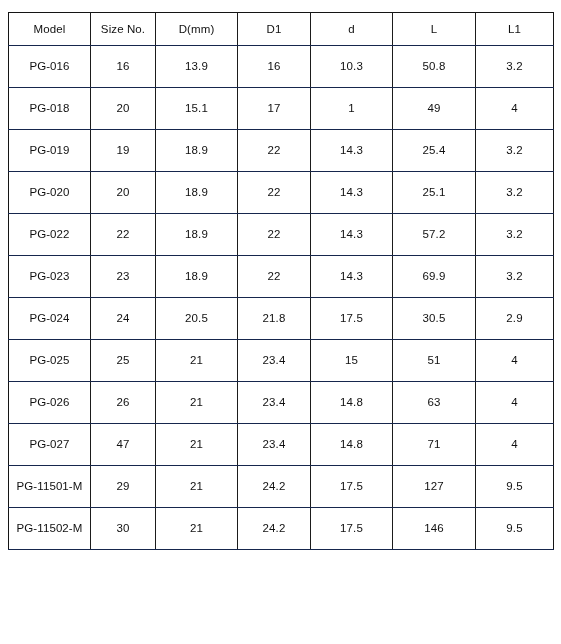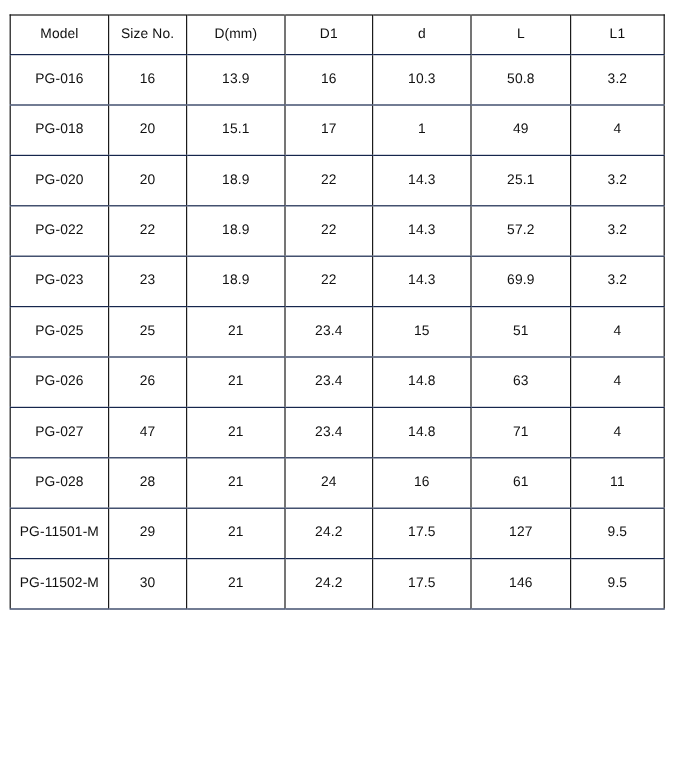--- a/index.html
+++ b/index.html
@@ -116,20 +116,29 @@
         <tr>
           <td class="cell-model">PG-018</td>
           <td>20</td>
           <td>15.1</td>
           <td>17</td>
           <td>1</td>
           <td>49</td>
           <td>4</td>
         </tr>
         <tr>
+          <td class="cell-model">PG-019</td>
+          <td>19</td>
+          <td>18.9</td>
+          <td>22</td>
+          <td>14.3</td>
+          <td>25.4</td>
+          <td>3.2</td>
+        </tr>
+        <tr>
           <td class="cell-model">PG-020</td>
           <td>20</td>
           <td>18.9</td>
           <td>22</td>
           <td>14.3</td>
           <td>25.1</td>
           <td>3.2</td>
         </tr>
         <tr>
           <td class="cell-model">PG-022</td>
@@ -141,20 +150,29 @@
           <td>3.2</td>
         </tr>
         <tr>
           <td class="cell-model">PG-023</td>
           <td>23</td>
           <td>18.9</td>
           <td>22</td>
           <td>14.3</td>
           <td>69.9</td>
           <td>3.2</td>
+        </tr>
+        <tr>
+          <td class="cell-model">PG-024</td>
+          <td>24</td>
+          <td>20.5</td>
+          <td>21.8</td>
+          <td>17.5</td>
+          <td>30.5</td>
+          <td>2.9</td>
         </tr>
         <tr>
           <td class="cell-model">PG-025</td>
           <td>25</td>
           <td>21</td>
           <td>23.4</td>
           <td>15</td>
           <td>51</td>
           <td>4</td>
         </tr>
@@ -168,29 +186,20 @@
           <td>4</td>
         </tr>
         <tr>
           <td class="cell-model">PG-027</td>
           <td>47</td>
           <td>21</td>
           <td>23.4</td>
           <td>14.8</td>
           <td>71</td>
           <td>4</td>
-        </tr>
-        <tr>
-          <td class="cell-model">PG-028</td>
-          <td>28</td>
-          <td>21</td>
-          <td>24</td>
-          <td>16</td>
-          <td>61</td>
-          <td>11</td>
         </tr>
         <tr>
           <td class="cell-model">PG-11501-M</td>
           <td>29</td>
           <td>21</td>
           <td>24.2</td>
           <td>17.5</td>
           <td>127</td>
           <td>9.5</td>
         </tr>

